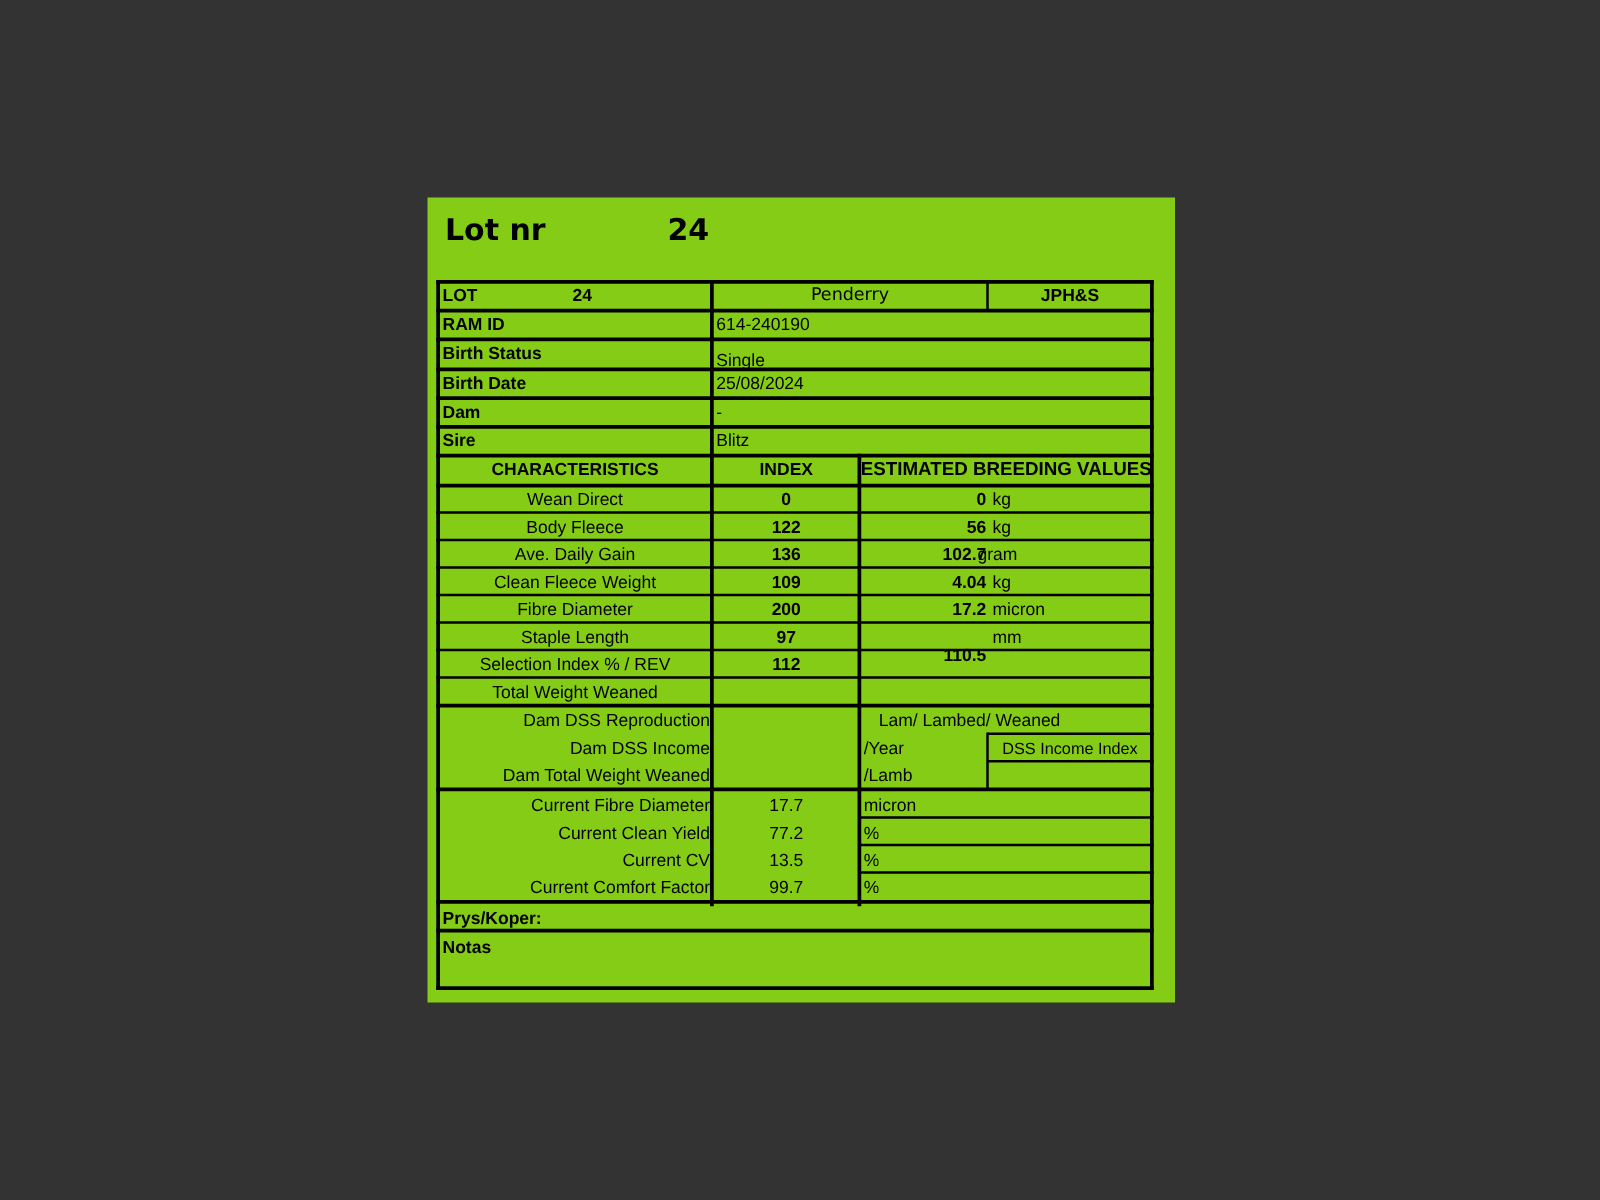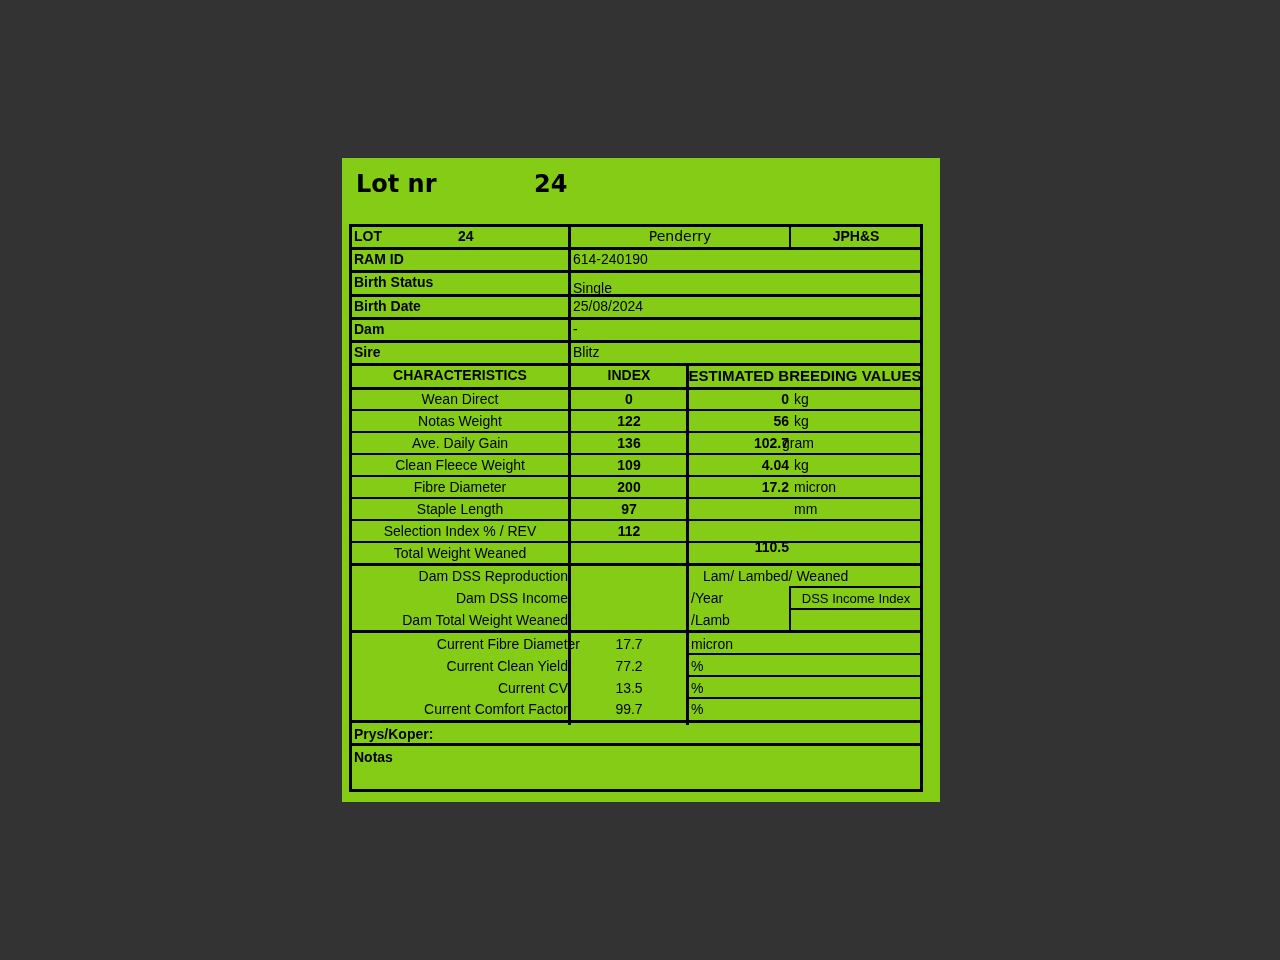--- a/index.html
+++ b/index.html
@@ -41,21 +41,21 @@
   <div class="c b ctr" style="left:228px;top:207px;width:118px;">INDEX</div>
   <div class="c b ctr" style="left:346px;top:208px;width:234px;font-size:15px;">ESTIMATED BREEDING VALUES</div>
 
   <div>
     <div class="c ctr" style="left:8px;top:231px;width:220px;">Wean Direct</div>
     <div class="c b ctr" style="left:228px;top:231px;width:118px;">0</div>
     <div class="c b rt" style="left:346px;top:231px;width:101px;">0</div>
     <div class="c" style="left:452px;top:231px;">kg</div>
   </div>
   <div>
-    <div class="c ctr" style="left:8px;top:253px;width:220px;">Notas Weight</div>
+    <div class="c ctr" style="left:8px;top:253px;width:220px;">Body Fleece</div>
     <div class="c b ctr" style="left:228px;top:253px;width:118px;">122</div>
     <div class="c b rt" style="left:346px;top:253px;width:101px;">56</div>
     <div class="c" style="left:452px;top:253px;">kg</div>
   </div>
   <div>
     <div class="c ctr" style="left:8px;top:275px;width:220px;">Ave. Daily Gain</div>
     <div class="c b ctr" style="left:228px;top:275px;width:118px;">136</div>
     <div class="c b rt" style="left:346px;top:275px;width:101px;">102.7</div>
     <div class="c" style="left:440px;top:275px;text-align:center;">gram</div>
   </div>
@@ -67,40 +67,40 @@
   </div>
   <div>
     <div class="c ctr" style="left:8px;top:319px;width:220px;">Fibre Diameter</div>
     <div class="c b ctr" style="left:228px;top:319px;width:118px;">200</div>
     <div class="c b rt" style="left:346px;top:319px;width:101px;">17.2</div>
     <div class="c" style="left:452px;top:319px;">micron</div>
   </div>
   <div>
     <div class="c ctr" style="left:8px;top:341px;width:220px;">Staple Length</div>
     <div class="c b ctr" style="left:228px;top:341px;width:118px;">97</div>
-    <div class="c b rt" style="left:346px;top:356px;width:101px;margin-top:23px;">110.5</div>
+    <div class="c b rt" style="left:346px;top:356px;width:101px;">110.5</div>
     <div class="c" style="left:452px;top:341px;">mm</div>
   </div>
   <div>
     <div class="c ctr" style="left:8px;top:363px;width:220px;">Selection Index % / REV</div>
     <div class="c b ctr" style="left:228px;top:363px;width:118px;">112</div>
   </div>
   <div>
     <div class="c ctr" style="left:8px;top:385px;width:220px;">Total Weight Weaned</div>
   </div>
 
   <div class="c rt" style="left:8px;top:408px;width:218px;">Dam DSS Reproduction</div>
   <div class="c" style="left:361px;top:408px;">Lam/ Lambed/ Weaned</div>
   <div class="c rt" style="left:8px;top:430px;width:218px;">Dam DSS Income</div>
   <div class="c" style="left:349px;top:430px;">/Year</div>
   <div class="c ctr" style="left:448px;top:431px;width:132px;font-size:13px;">DSS Income Index</div>
   <div class="c rt" style="left:8px;top:452px;width:218px;">Dam Total Weight Weaned</div>
   <div class="c" style="left:349px;top:452px;">/Lamb</div>
 
-  <div class="c rt" style="left:20px;top:476px;width:218px;">Current Fibre Diameter</div>
+  <div class="c rt" style="left:8px;top:476px;width:218px;">Current Fibre Diameter</div>
   <div class="c ctr" style="left:228px;top:476px;width:118px;">17.7</div>
   <div class="c" style="left:349px;top:476px;">micron</div>
   <div class="c rt" style="left:8px;top:498px;width:218px;">Current Clean Yield</div>
   <div class="c ctr" style="left:228px;top:498px;width:118px;">77.2</div>
   <div class="c" style="left:349px;top:498px;">%</div>
   <div class="c rt" style="left:8px;top:520px;width:218px;">Current CV</div>
   <div class="c ctr" style="left:228px;top:520px;width:118px;">13.5</div>
   <div class="c" style="left:349px;top:520px;">%</div>
   <div class="c rt" style="left:8px;top:541px;width:218px;">Current Comfort Factor</div>
   <div class="c ctr" style="left:228px;top:541px;width:118px;">99.7</div>

